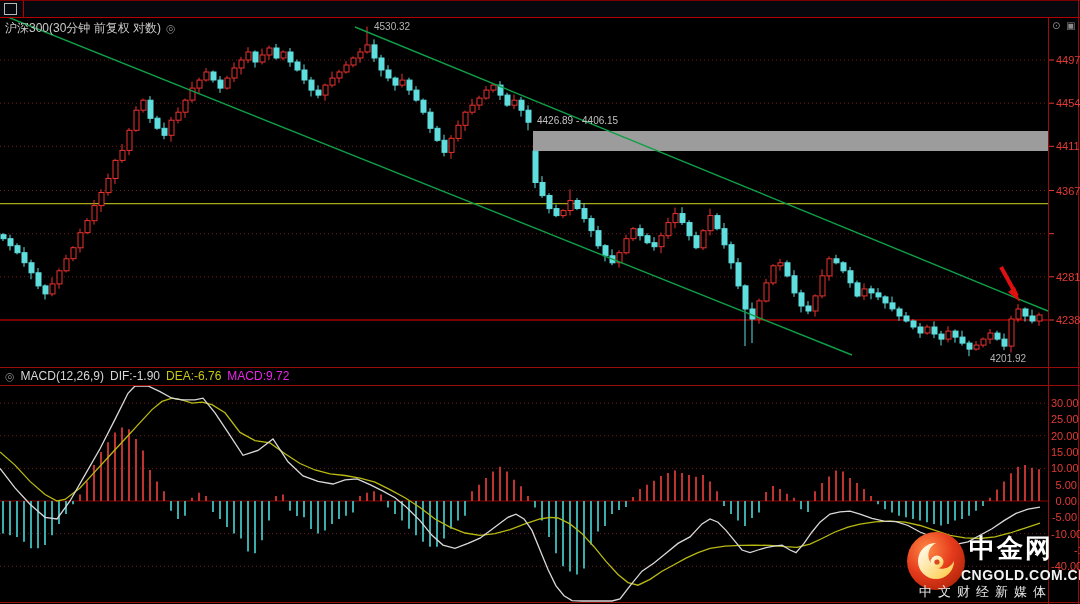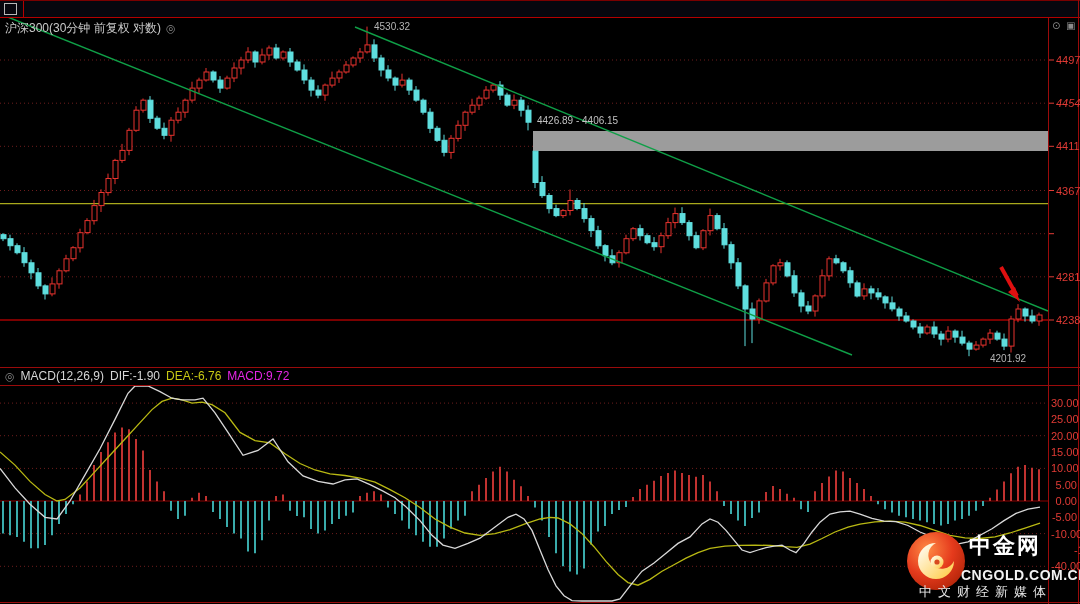--- a/index.html
+++ b/index.html
@@ -23,21 +23,21 @@
   .macd-row{position:absolute;left:5px;top:369px;font-size:12px;display:flex;gap:6px;align-items:center;z-index:6;}
   .macd-row .t-w{color:#d6d6d6;} .macd-row .t-y{color:#c8c814;} .macd-row .t-m{color:#e626e6;}
   
   .hline,.vline{position:absolute;background:#9a0b0b;}
   
   .anno{position:absolute;color:#b4b4b4;font-size:10px;white-space:nowrap;z-index:4;}
   .axis-label{position:absolute;color:#e23b35;font-size:11px;white-space:nowrap;z-index:4;}
   
   .watermark{position:absolute;left:903px;top:527px;width:175px;height:72px;z-index:9;}
   .wm-logo{position:absolute;left:3px;top:3px;}
-  .wm-brand{position:absolute;left:66px;top:4px;font-size:22px;font-weight:bold;color:#ffffff;letter-spacing:2px;}
+  .wm-brand{position:absolute;left:66px;top:4px;font-size:26px;font-weight:bold;color:#ffffff;letter-spacing:2px;}
   .wm-domain{position:absolute;left:58px;top:40px;font-size:14px;font-weight:bold;color:#f2f2f2;letter-spacing:.5px;}
   .wm-tag{position:absolute;left:16px;top:56px;font-size:13px;color:#e8e8e8;letter-spacing:6px;white-space:nowrap;}
   svg#chart{position:absolute;left:0;top:0;}
 </style>
 </head>
 <body>
 
 <div class="stage">
 
   <svg id="chart" width="1080" height="604">
@@ -538,21 +538,21 @@
 
   <div class="anno" style="left:374px;top:21px;">
     <span>4530.32</span></div>
   <div class="anno" style="left:537px;top:115px;color:#c2c2c2;">
     <span>4426.89 - 4406.15</span></div>
   <div class="anno" style="left:990px;top:353px;">
     <span>4201.92</span></div>
 
   <div id="paxis">
       <div class="axis-label" style="left: 1056px; top: 54px;">4497</div>
-      <div class="axis-label" style="left: 1056px; top: 97px; font-style: italic;">4454</div>
+      <div class="axis-label" style="left: 1056px; top: 97px;">4454</div>
       <div class="axis-label" style="left: 1056px; top: 140px;">4411</div>
       <div class="axis-label" style="left: 1056px; top: 185px;">4367</div>
       <div class="axis-label" style="left: 1056px; top: 240px; margin-left: 32px;">4324</div>
       <div class="axis-label" style="left: 1056px; top: 271px;">4281</div>
       <div class="axis-label" style="left: 1056px; top: 314px;">4238</div>
     </div>
   <div id="maxis">
       <div class="axis-label" style="left: 1051px; top: 397px; width: 26px; text-align: right;">30.00</div>
       <div class="axis-label" style="left: 1051px; top: 413px; width: 26px; text-align: right;">25.00</div>
       <div class="axis-label" style="left: 1051px; top: 430px; width: 26px; text-align: right;">20.00</div>

